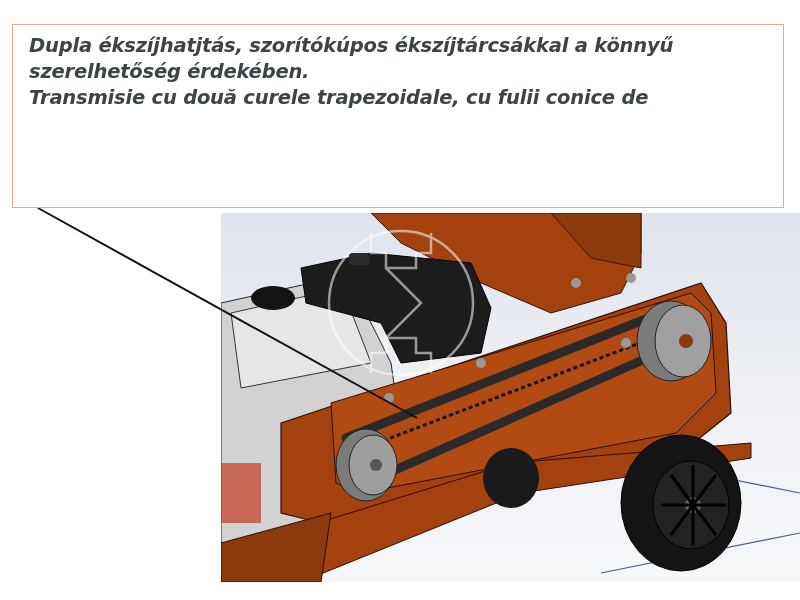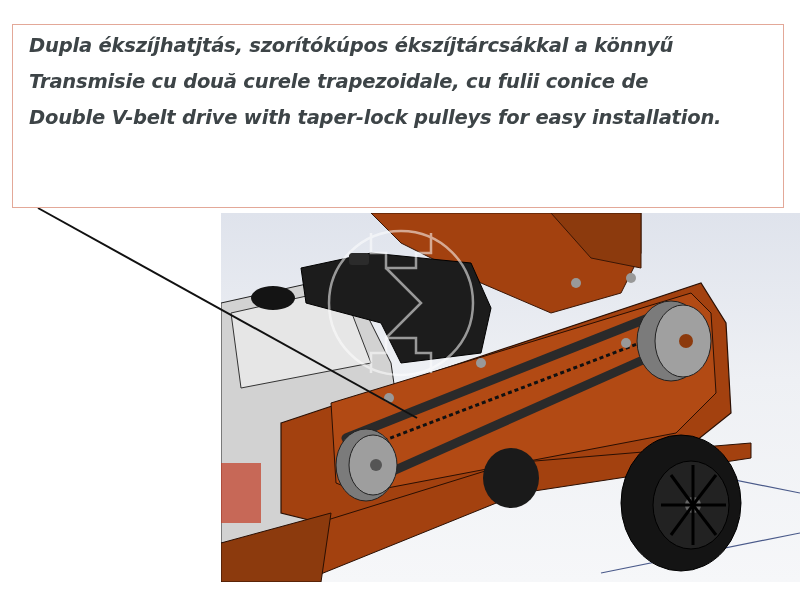--- a/index.html
+++ b/index.html
@@ -2,21 +2,21 @@
 <html><head>
   <meta charset="utf-8">
   <style>
     html, body { margin:0; padding:0; }
     body { width:800px; height:600px; background:#ffffff; position:relative; overflow:hidden; font-family:"DejaVu Sans", sans-serif; }
     .scene { position:absolute; left:221px; top:213px; width:579px; height:369px; overflow:hidden;
       background:linear-gradient(180deg,#dfe3ec 0%,#eef0f4 45%,#f6f7f9 100%); }
     .callout { position:absolute; left:12px; top:24px; width:772px; height:184px; box-sizing:border-box;
       border:1px solid #e3a898; background:#ffffff; padding:8px 10px 0 16px; }
     .callout p { margin:0; font-style:italic; font-weight:bold; color:#3d4447; font-size:19.5px; line-height:26px; letter-spacing:-0.2px; }
-    .callout p.gap { margin-top:10px; }
+    .callout p.gap { margin-top:0; }
     .leader { position:absolute; left:0; top:0; width:800px; height:600px; pointer-events:none; }
   </style>
 </head>
 <body>
 
 <div class="scene">
   <svg width="579" height="369" viewBox="0 0 579 369">
 
     <line x1="330" y1="230" x2="579" y2="280" stroke="#4a5a8a" stroke-width="1.2"></line>
     <line x1="380" y1="360" x2="579" y2="320" stroke="#4a5a8a" stroke-width="1.2"></line>
@@ -85,15 +85,15 @@
     </g>
   </svg>
 </div>
 
 <svg class="leader">
   <line x1="38" y1="208" x2="417" y2="418" stroke="#111111" stroke-width="2"></line>
 </svg>
 
 <div class="callout">
   <p>Dupla ékszíjhatjtás, szorítókúpos ékszíjtárcsákkal a könnyű</p>
+  <p>szerelhetőség érdekében.</p>
   <p class="gap">Transmisie cu două curele trapezoidale, cu fulii conice de</p>
-  <p class="gap">Double V-belt drive with taper-lock pulleys for easy installation.</p>
 </div>
 
 </body></html>

